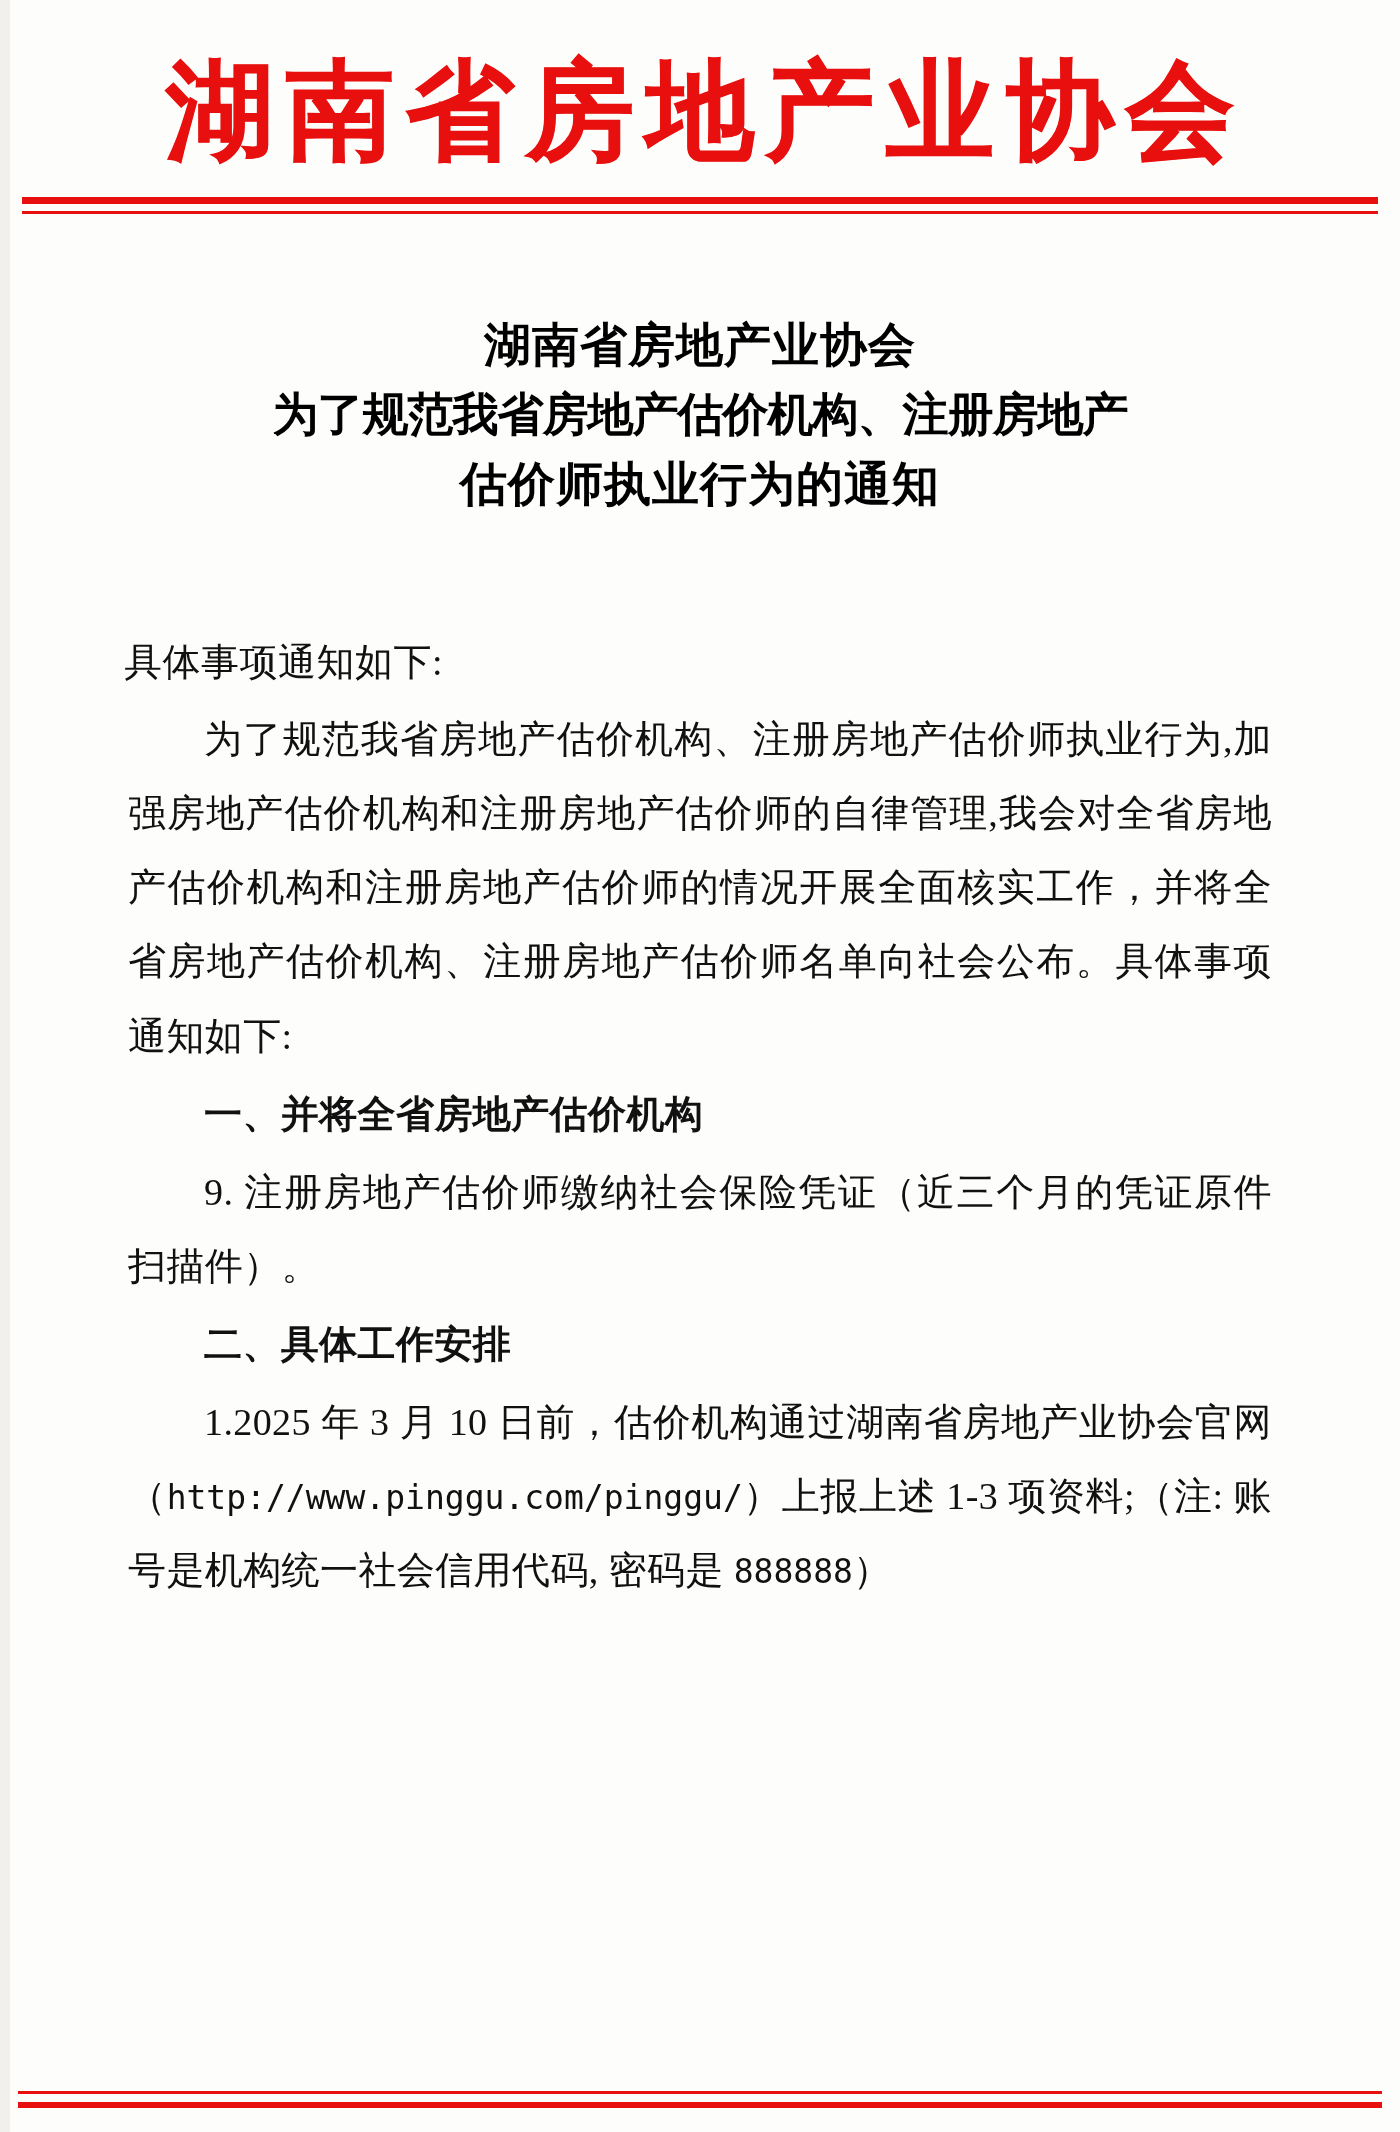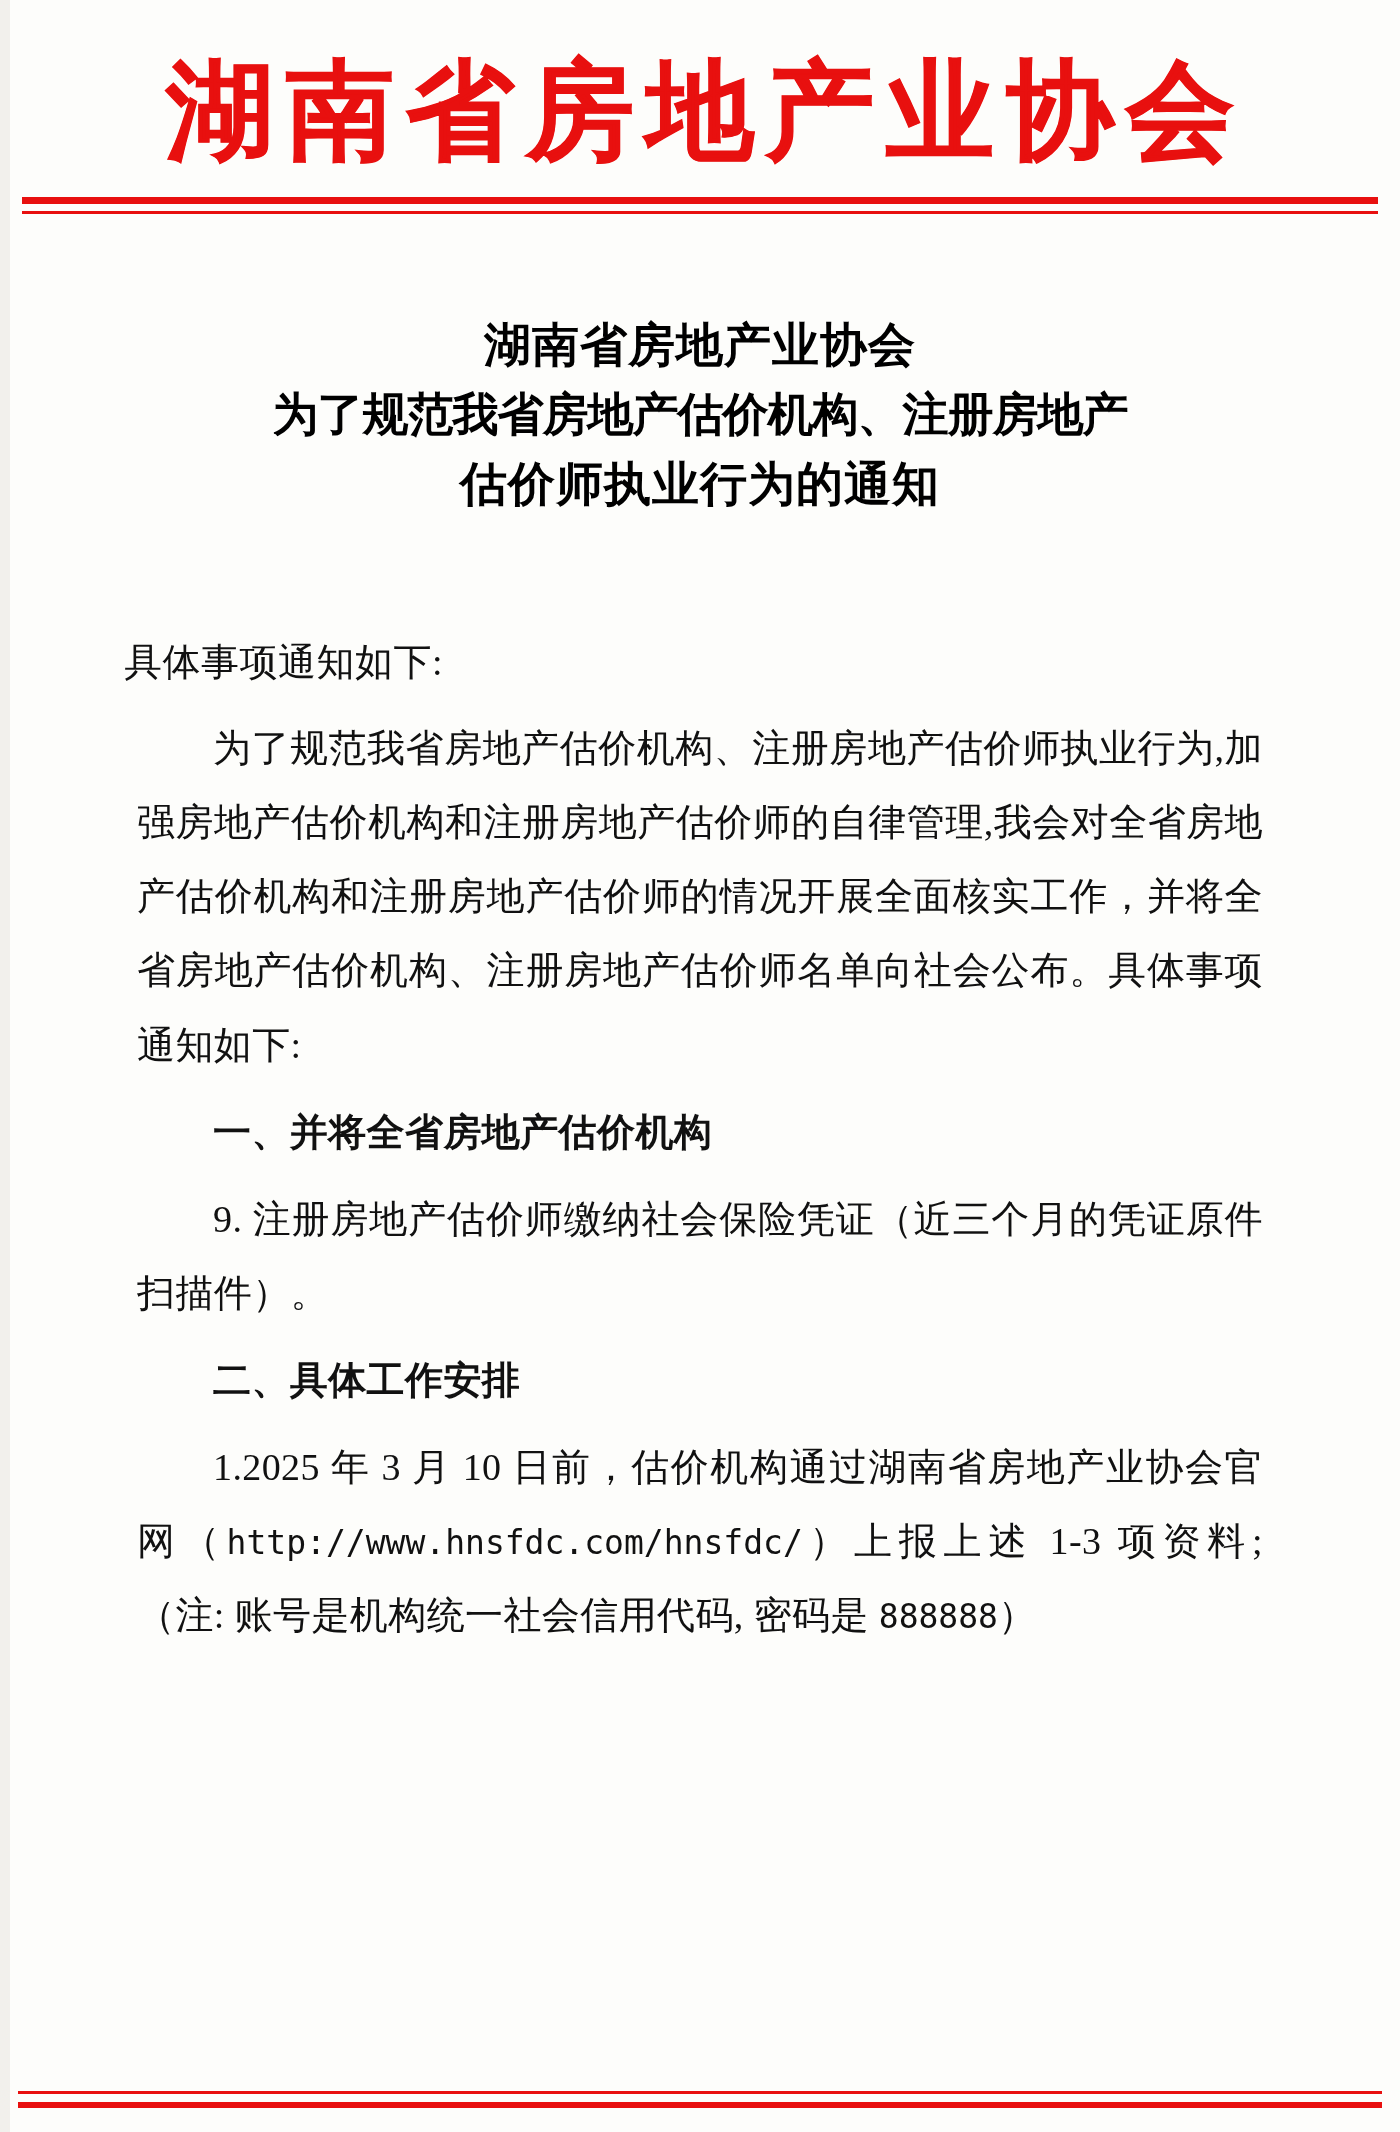--- a/index.html
+++ b/index.html
@@ -90,21 +90,21 @@
   .salutation {
     margin-top: 106px;
     font-size: 38px;
     line-height: 1.9;
     letter-spacing: 0.5px;
   }
 
   p.para {
     font-size: 38px;
     line-height: 1.95;
-    margin: 13px;
+    margin: 4px;
     text-align: justify;
     text-justify: inter-ideograph;
     letter-spacing: 0.4px;
   }
   p.indent {
     text-indent: 2em;
   }
   p.heading-item {
     text-indent: 2em;
     font-weight: 700;
@@ -175,21 +175,21 @@
     <div class="salutation">具体事项通知如下:</div>
 
     <p class="para indent">为了规范我省房地产估价机构、注册房地产估价师执业行为,加强房地产估价机构和注册房地产估价师的自律管理,我会对全省房地产估价机构和注册房地产估价师的情况开展全面核实工作，并将全省房地产估价机构、注册房地产估价师名单向社会公布。具体事项通知如下:</p>
 
     <p class="para heading-item">一、并将全省房地产估价机构</p>
 
     <p class="para indent">9. 注册房地产估价师缴纳社会保险凭证（近三个月的凭证原件扫描件）。</p>
 
     <p class="para heading-item">二、具体工作安排</p>
 
-    <p class="para mono-inline"><span>1.2025 年 3 月 10 日前，估价机构通过湖南省房地产业协会官网（</span><span class="mono">http://www.hnsfdc.com/hnsfdc/</span><span>）上报上述 1-3 项资料;（注: 账号是机构统一社会信用代码, 密码是 </span><span class="mono">888888</span><span>）</span></p>
+    <p class="para mono-inline"><span>1.2025 年 3 月 10 日前，估价机构通过湖南省房地产业协会官网（</span><span class="mono">http://www.pinggu.com/pinggu/</span><span>）上报上述 1-3 项资料;（注: 账号是机构统一社会信用代码, 密码是 </span><span class="mono">888888</span><span>）</span></p>
 
   </div>
 
   <div class="footer-rules">
     <div class="rule-thin2"></div>
     <div class="gap2"></div>
     <div class="rule-thick2"></div>
   </div>
 
 </div>

